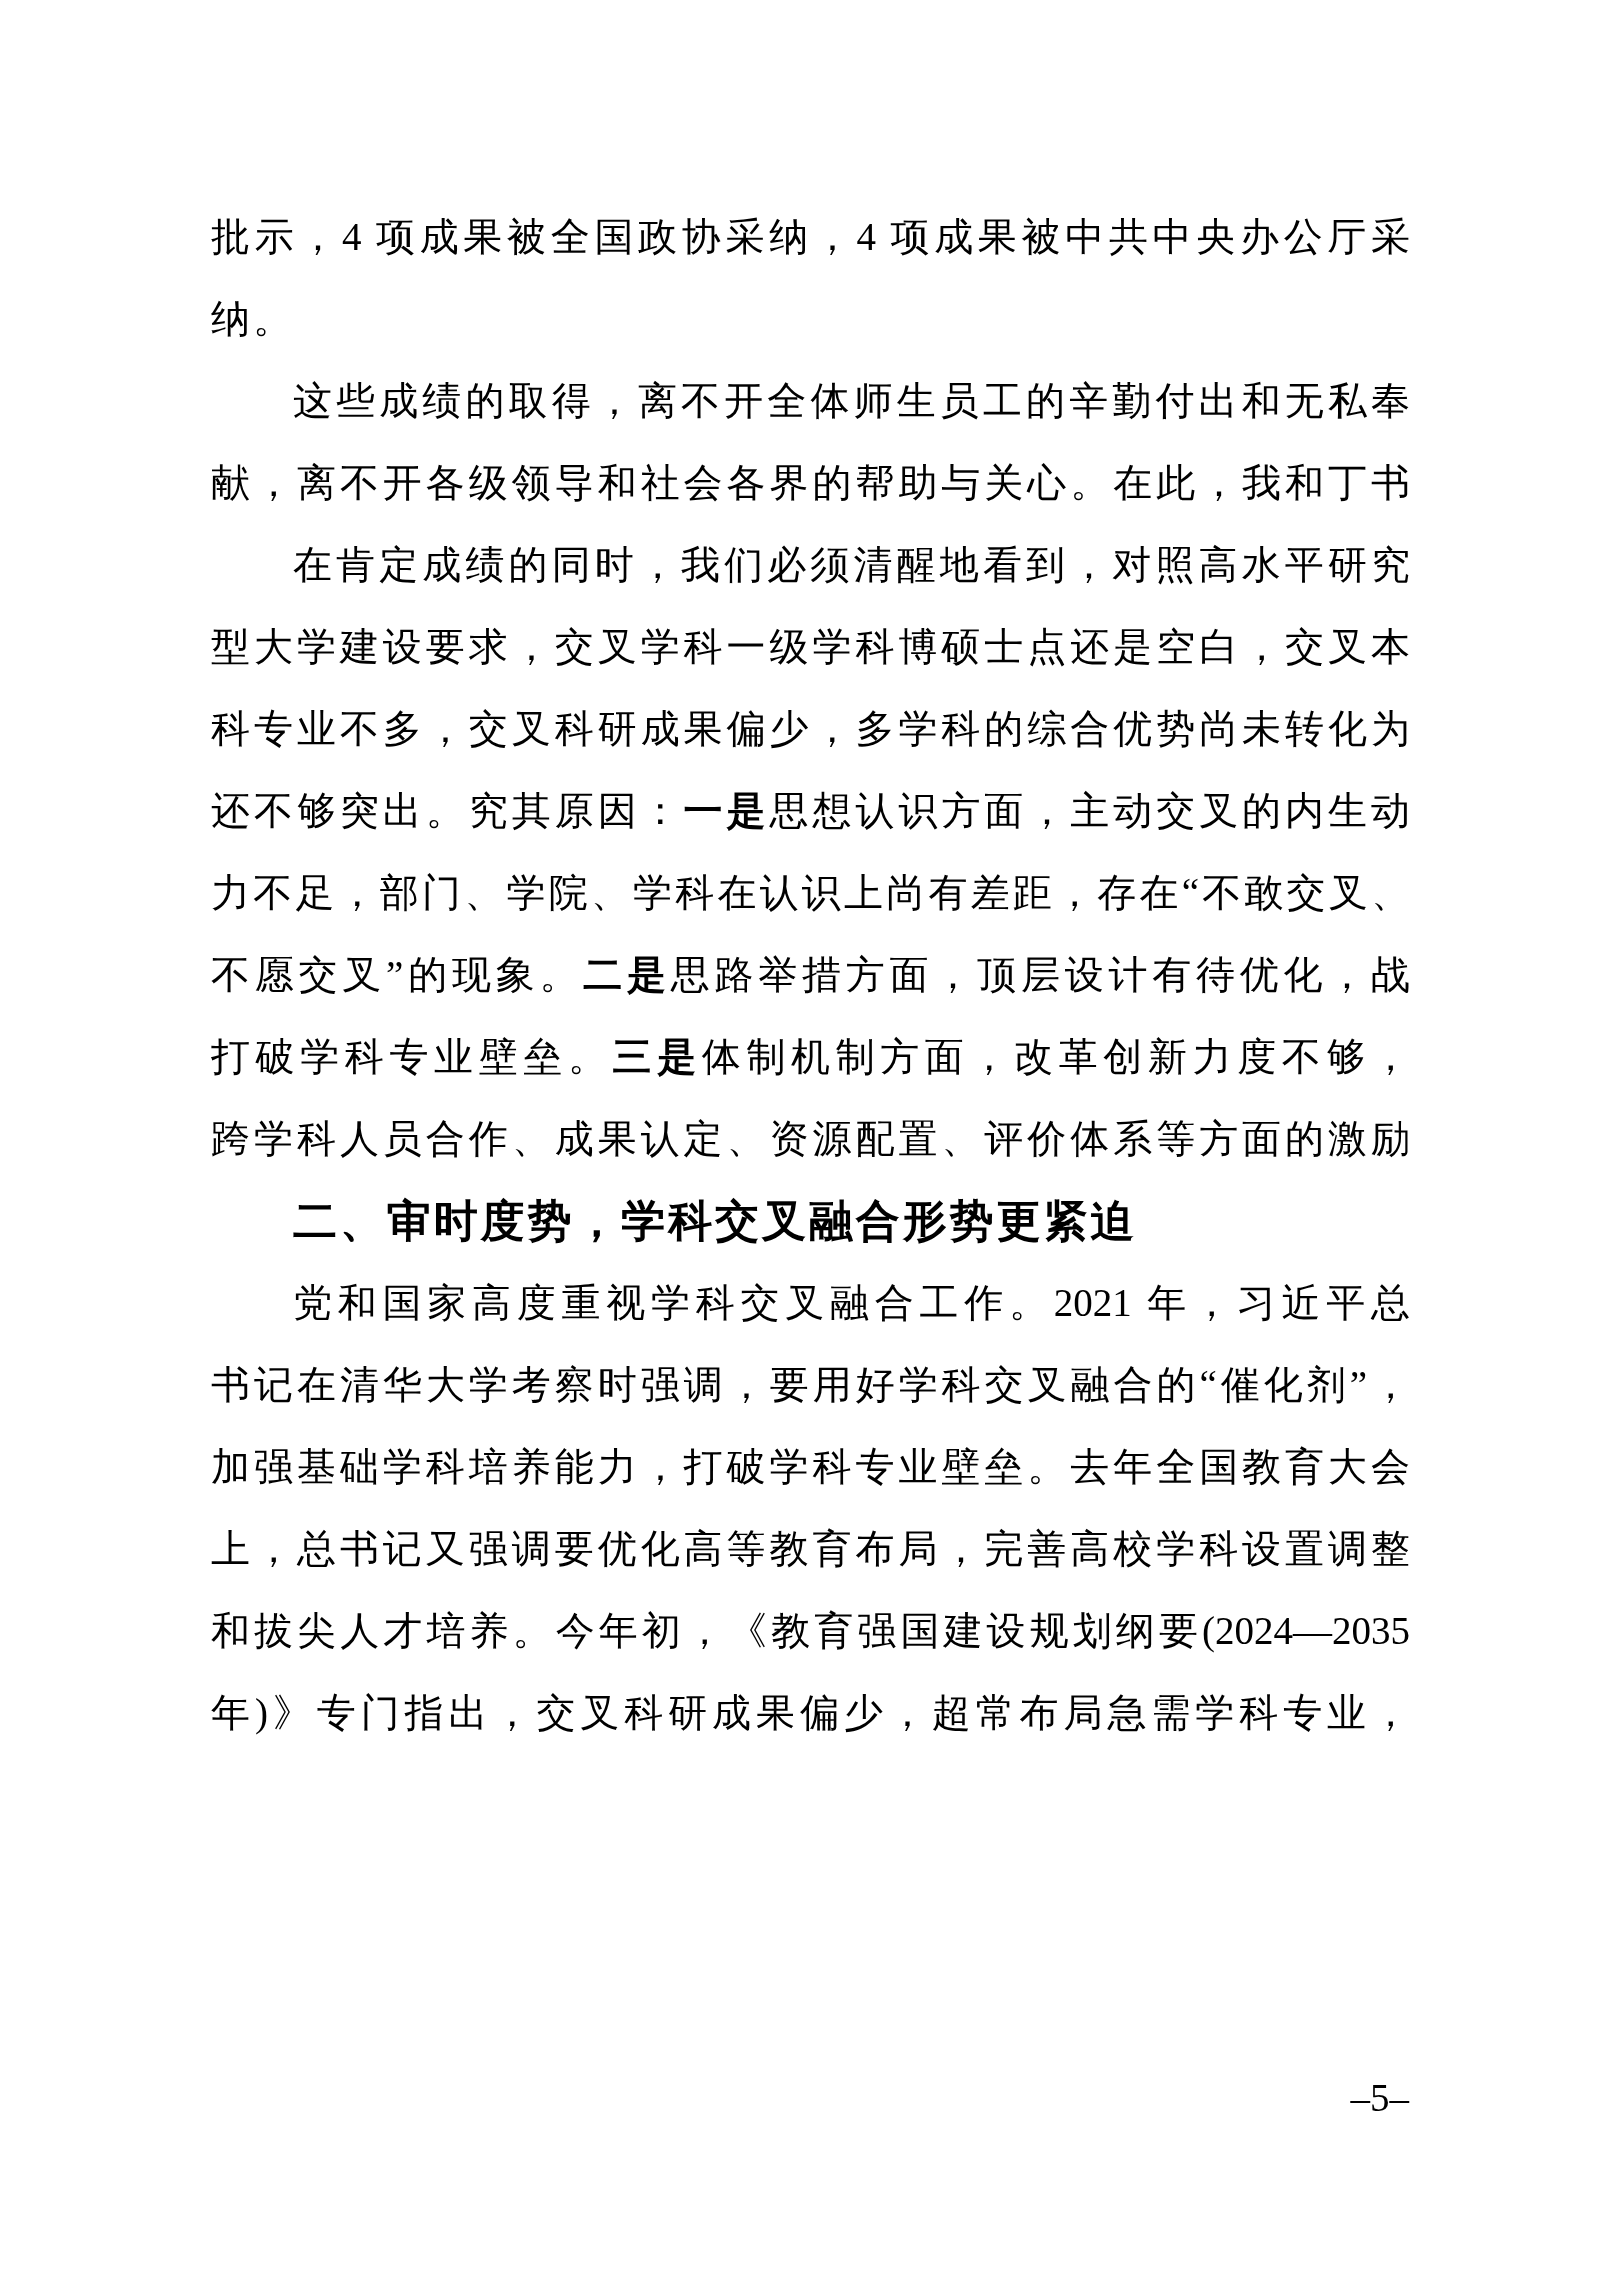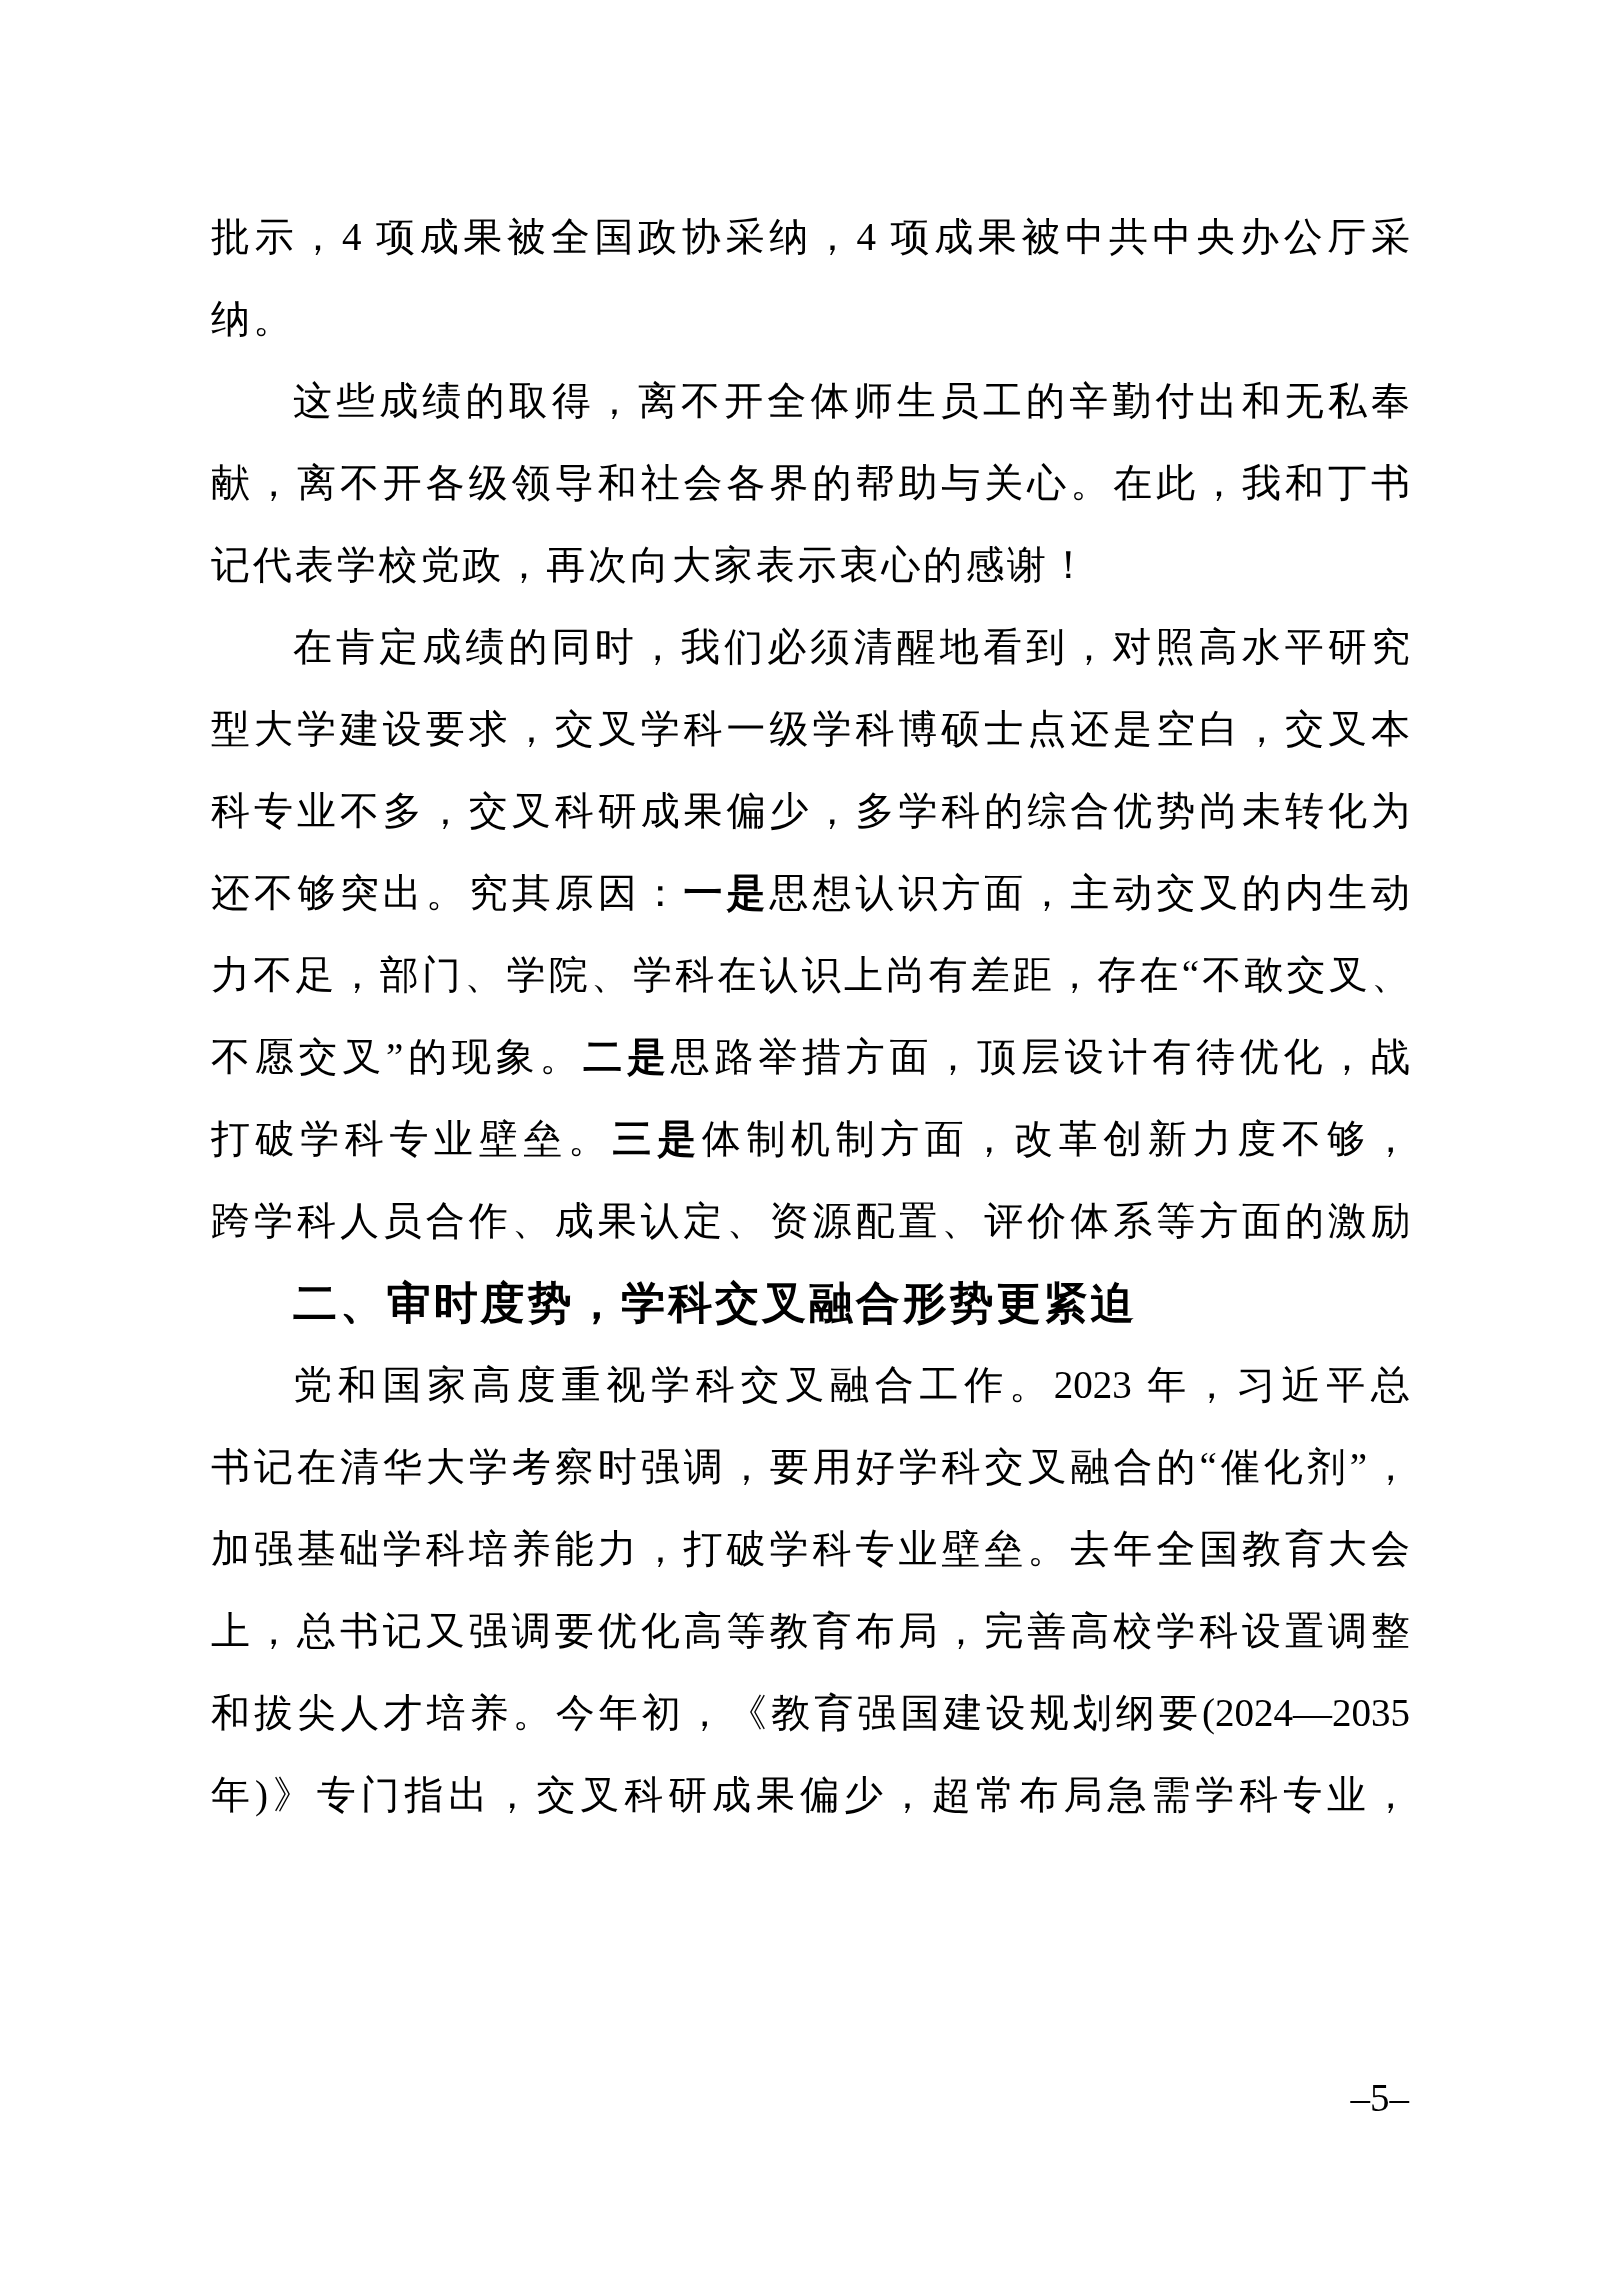--- a/index.html
+++ b/index.html
@@ -56,31 +56,30 @@
 </style>
 </head>
 <body>
 
 <div class="page">
   <div class="body-text">
       <div class="line"><span>批示，4 项成果被全国政协采纳，4 项成果被中共中央办公厅采</span></div>
       <div class="line end"><span>纳。</span></div>
       <div class="line indent"><span>这些成绩的取得，离不开全体师生员工的辛勤付出和无私奉</span></div>
       <div class="line"><span>献，离不开各级领导和社会各界的帮助与关心。在此，我和丁书</span></div>
-      <div class="line end"><span>记代表学校党政，再次向大家表示衷心的感谢！</span></div>
       <div class="line indent"><span>在肯定成绩的同时，我们必须清醒地看到，对照高水平研究</span></div>
       <div class="line"><span>型大学建设要求，交叉学科一级学科博硕士点还是空白，交叉本</span></div>
       <div class="line"><span>科专业不多，交叉科研成果偏少，多学科的综合优势尚未转化为</span></div>
       <div class="line"><span>还不够突出。究其原因：</span><span class="bold">一是</span><span>思想认识方面，主动交叉的内生动</span></div>
       <div class="line"><span>力不足，部门、学院、学科在认识上尚有差距，存在“不敢交叉、</span></div>
       <div class="line"><span>不愿交叉”的现象。</span><span class="bold">二是</span><span>思路举措方面，顶层设计有待优化，战</span></div>
       <div class="line"><span>打破学科专业壁垒。</span><span class="bold">三是</span><span>体制机制方面，改革创新力度不够，</span></div>
       <div class="line"><span>跨学科人员合作、成果认定、资源配置、评价体系等方面的激励</span></div>
       <div class="line indent end heading"><span class="bold">二、审时度势，学科交叉融合形势更紧迫</span></div>
-      <div class="line indent"><span>党和国家高度重视学科交叉融合工作。2023 年，习近平总</span></div>
+      <div class="line indent"><span>党和国家高度重视学科交叉融合工作。2021 年，习近平总</span></div>
       <div class="line"><span>书记在清华大学考察时强调，要用好学科交叉融合的“催化剂”，</span></div>
       <div class="line"><span>加强基础学科培养能力，打破学科专业壁垒。去年全国教育大会</span></div>
       <div class="line"><span>上，总书记又强调要优化高等教育布局，完善高校学科设置调整</span></div>
       <div class="line"><span>和拔尖人才培养。今年初，《教育强国建设规划纲要(2024—2035</span></div>
       <div class="line"><span>年)》专门指出，交叉科研成果偏少，超常布局急需学科专业，</span></div>
     </div>
   <div class="page-number">–5–</div>
 </div>
 
 

